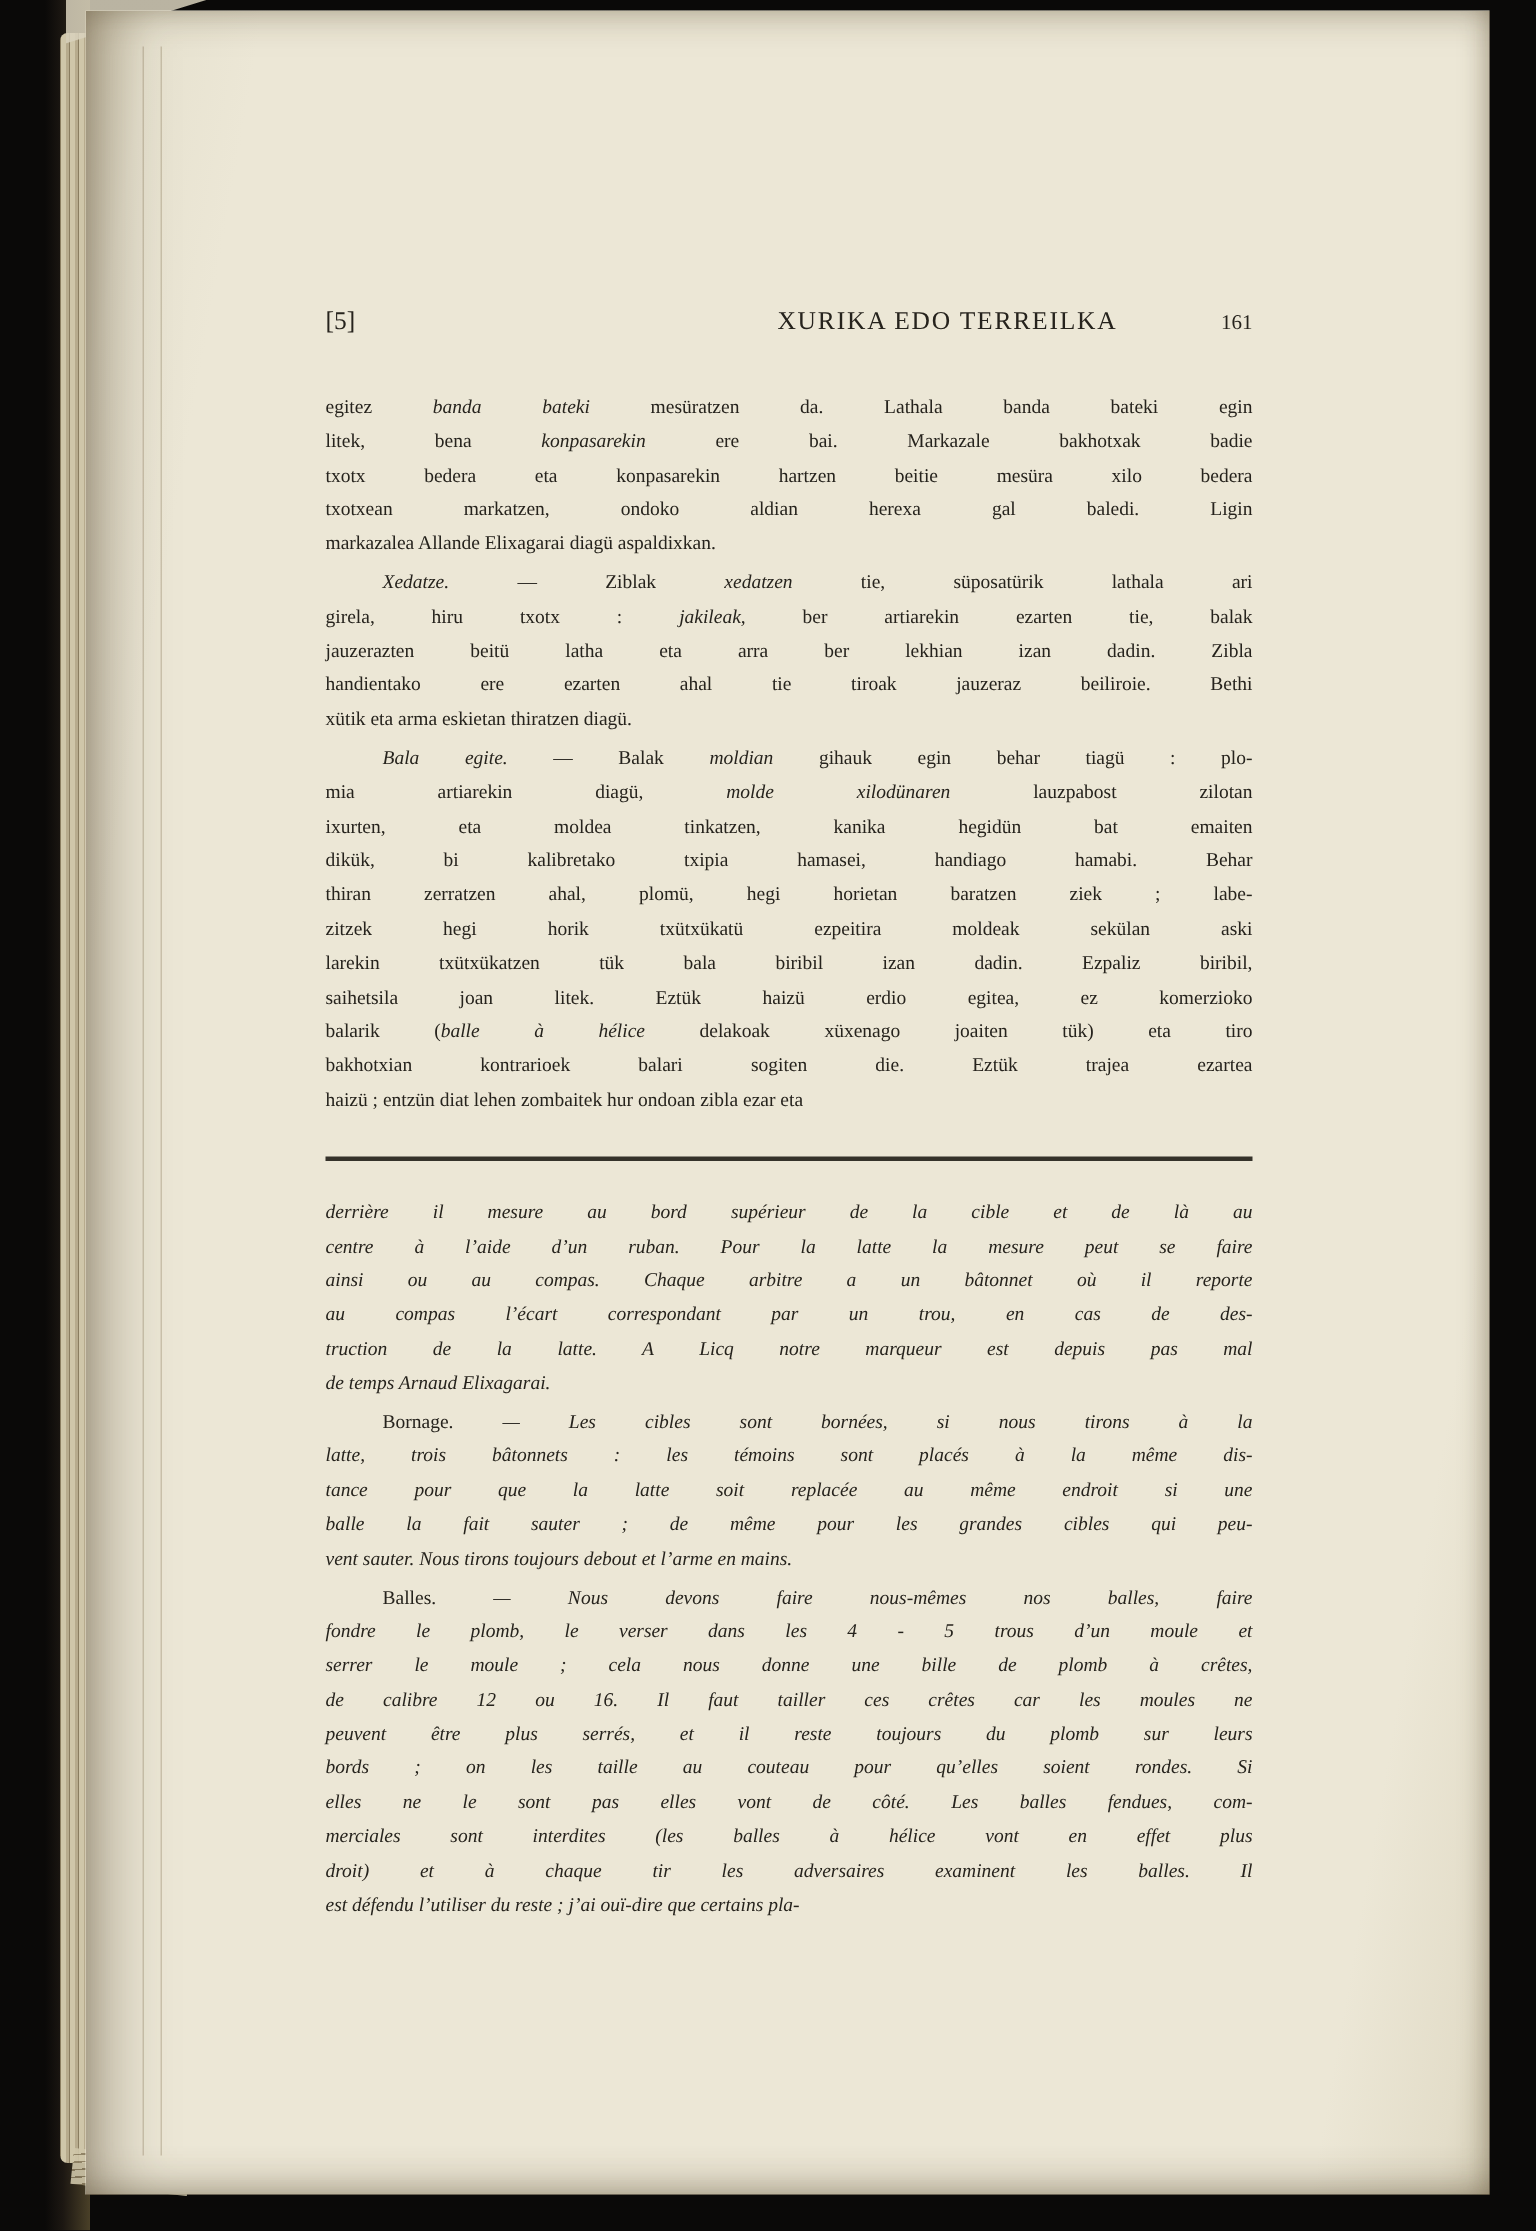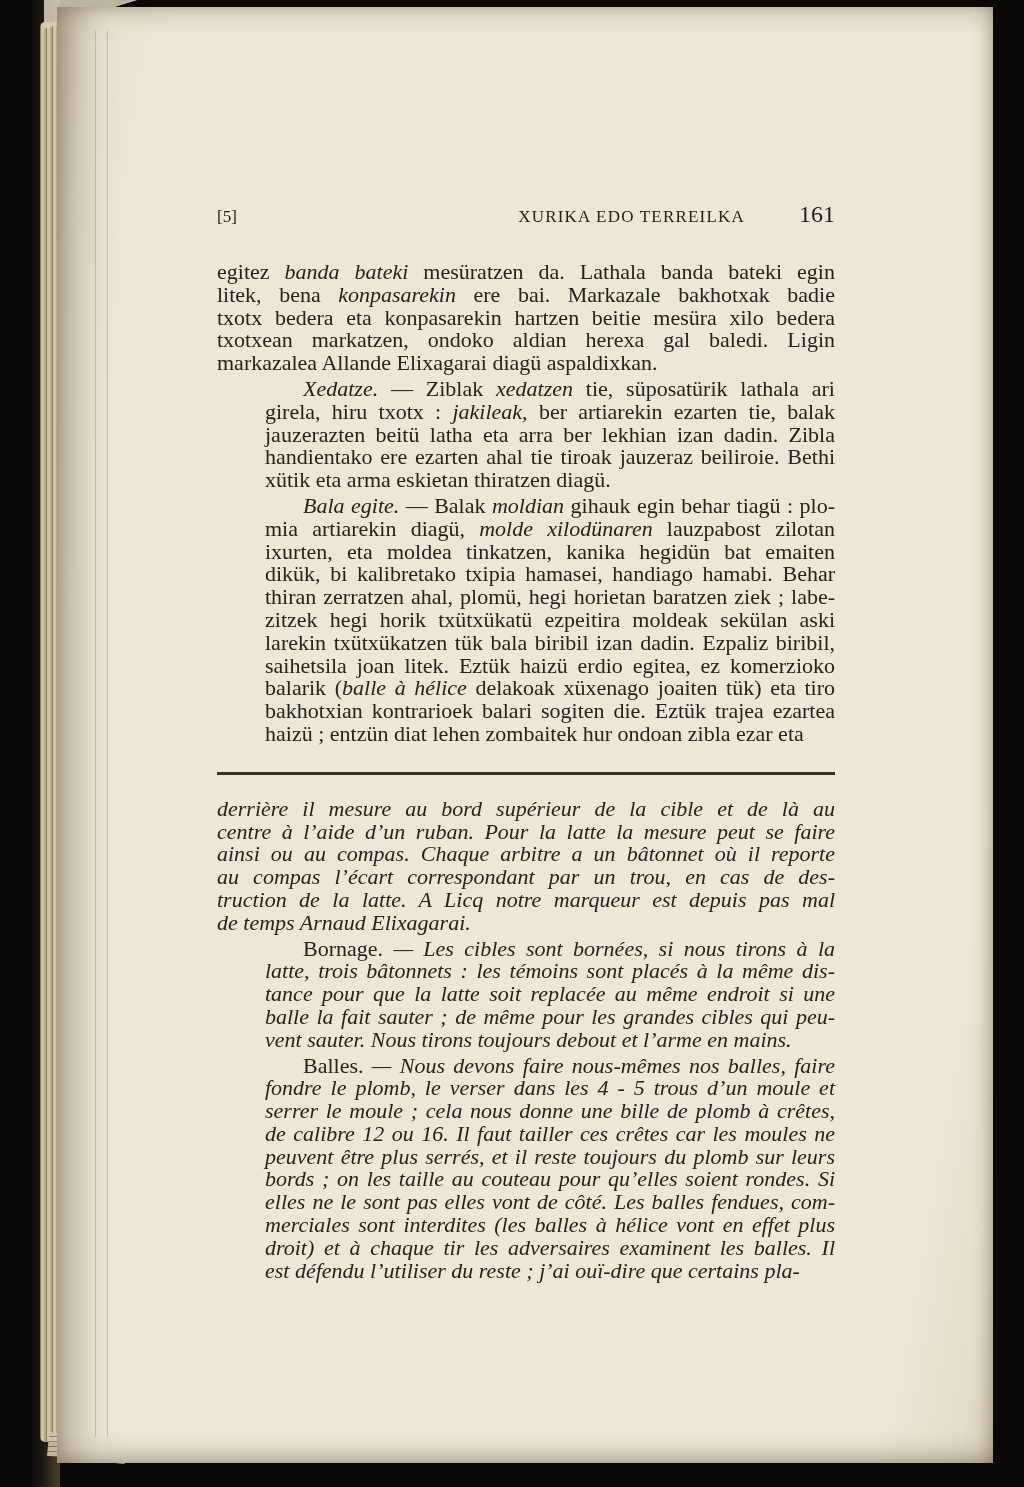--- a/index.html
+++ b/index.html
@@ -53,27 +53,27 @@
   .content {
     position: absolute; left: 160px; top: 196px; width: 618px;
     color: #26231d;
   }
   .header-row {
     display: flex; align-items: baseline;
     font-size: 17px; line-height: 22px;
   }
   .header-index { width: 90px; text-align: left; }
   .header-title { flex: 1; text-align: right; letter-spacing: 1.2px; }
-  .header-pagenum { width: 90px; text-align: right; font-size: 24px; }
+  .header-pagenum { width: 90px; text-align: right; font-size: 14px; }
   .body-text {
     margin-top: 33px;
-    font-size: 22px;
+    font-size: 13px;
     line-height: 22.8px;
   }
-  .para + .para { margin-top: 3px; margin-left: 48px; }
+  .para + .para { margin-top: 3px; }
   .para.indent .line:first-child { text-indent: 38px; }
   .line { text-align: justify; text-align-last: justify; }
   .line.last { text-align-last: auto; }
   .sec-french { font-style: italic; margin-top: 23px; }
   .it { font-style: italic; }
   .rm { font-style: normal; }
   .divider {
     margin-top: 26px;
     height: 3px;
     background: #35322a;

